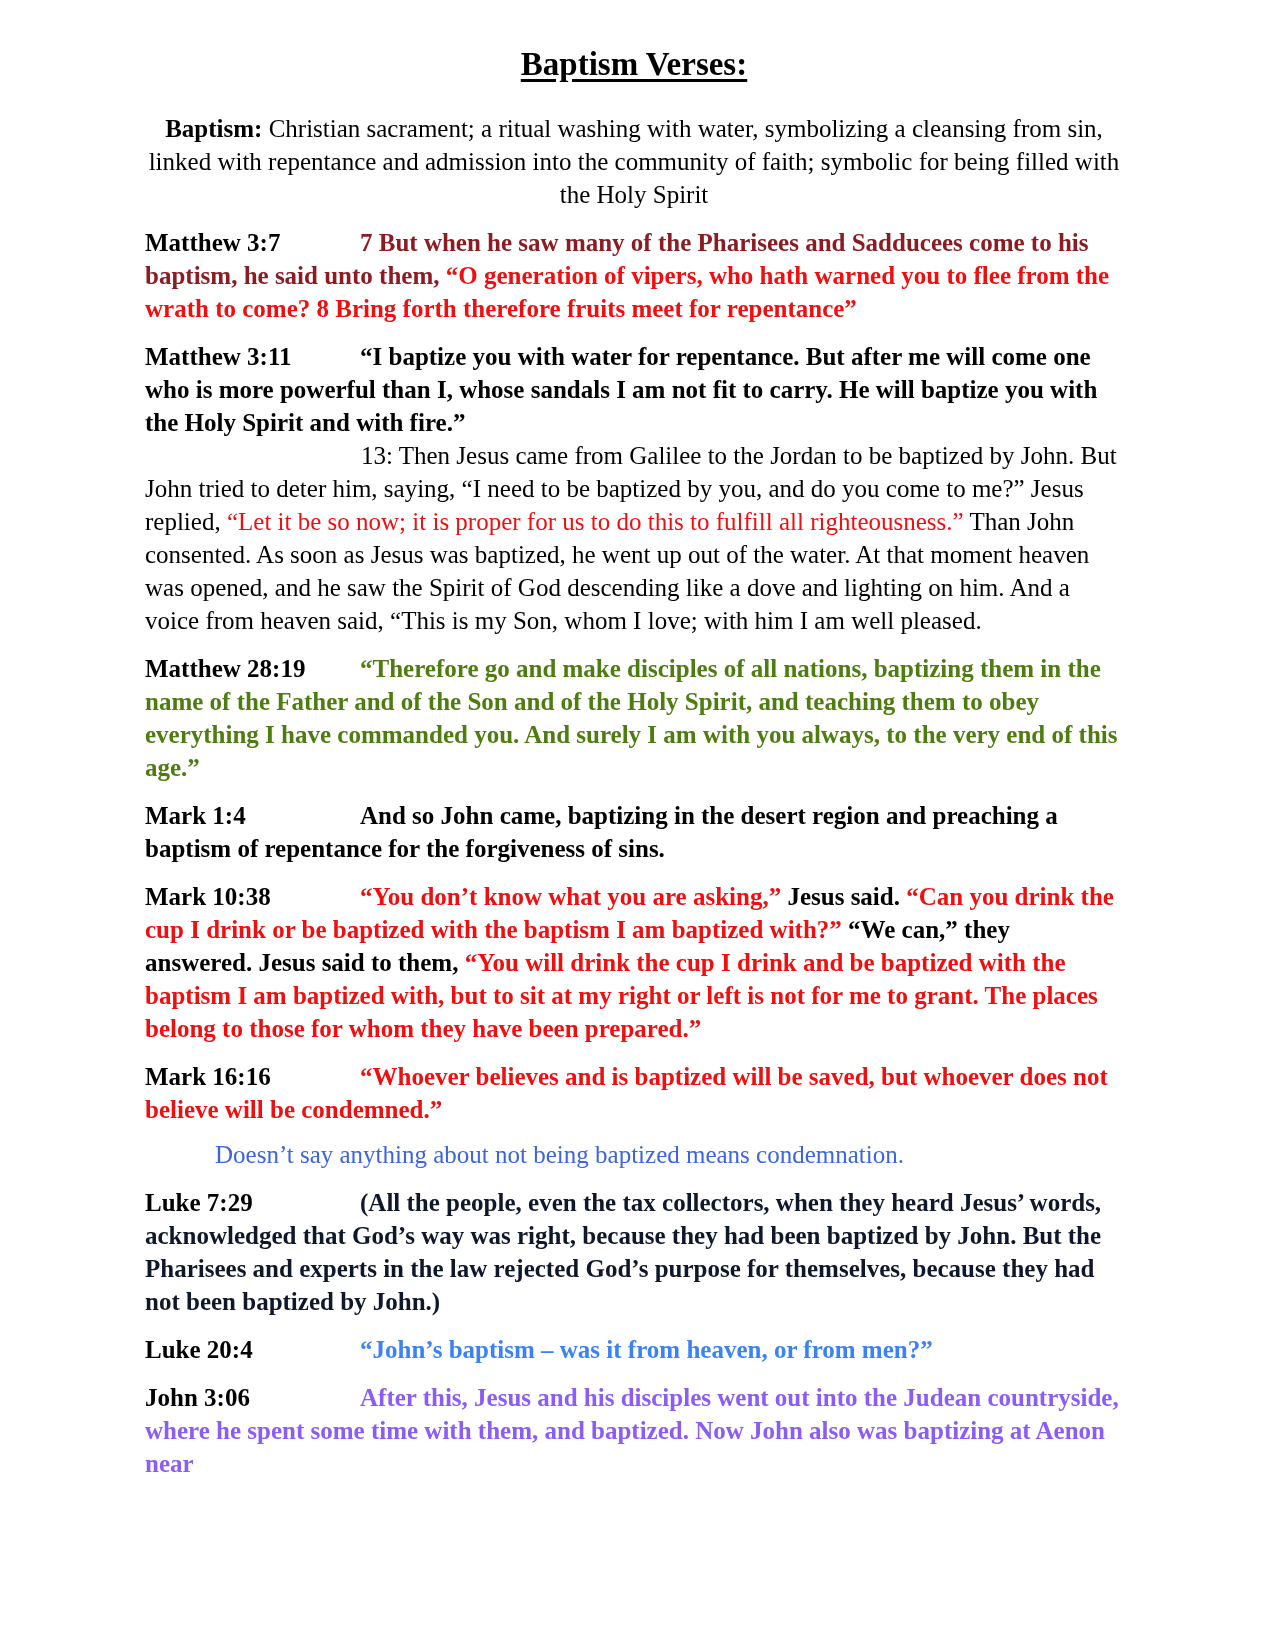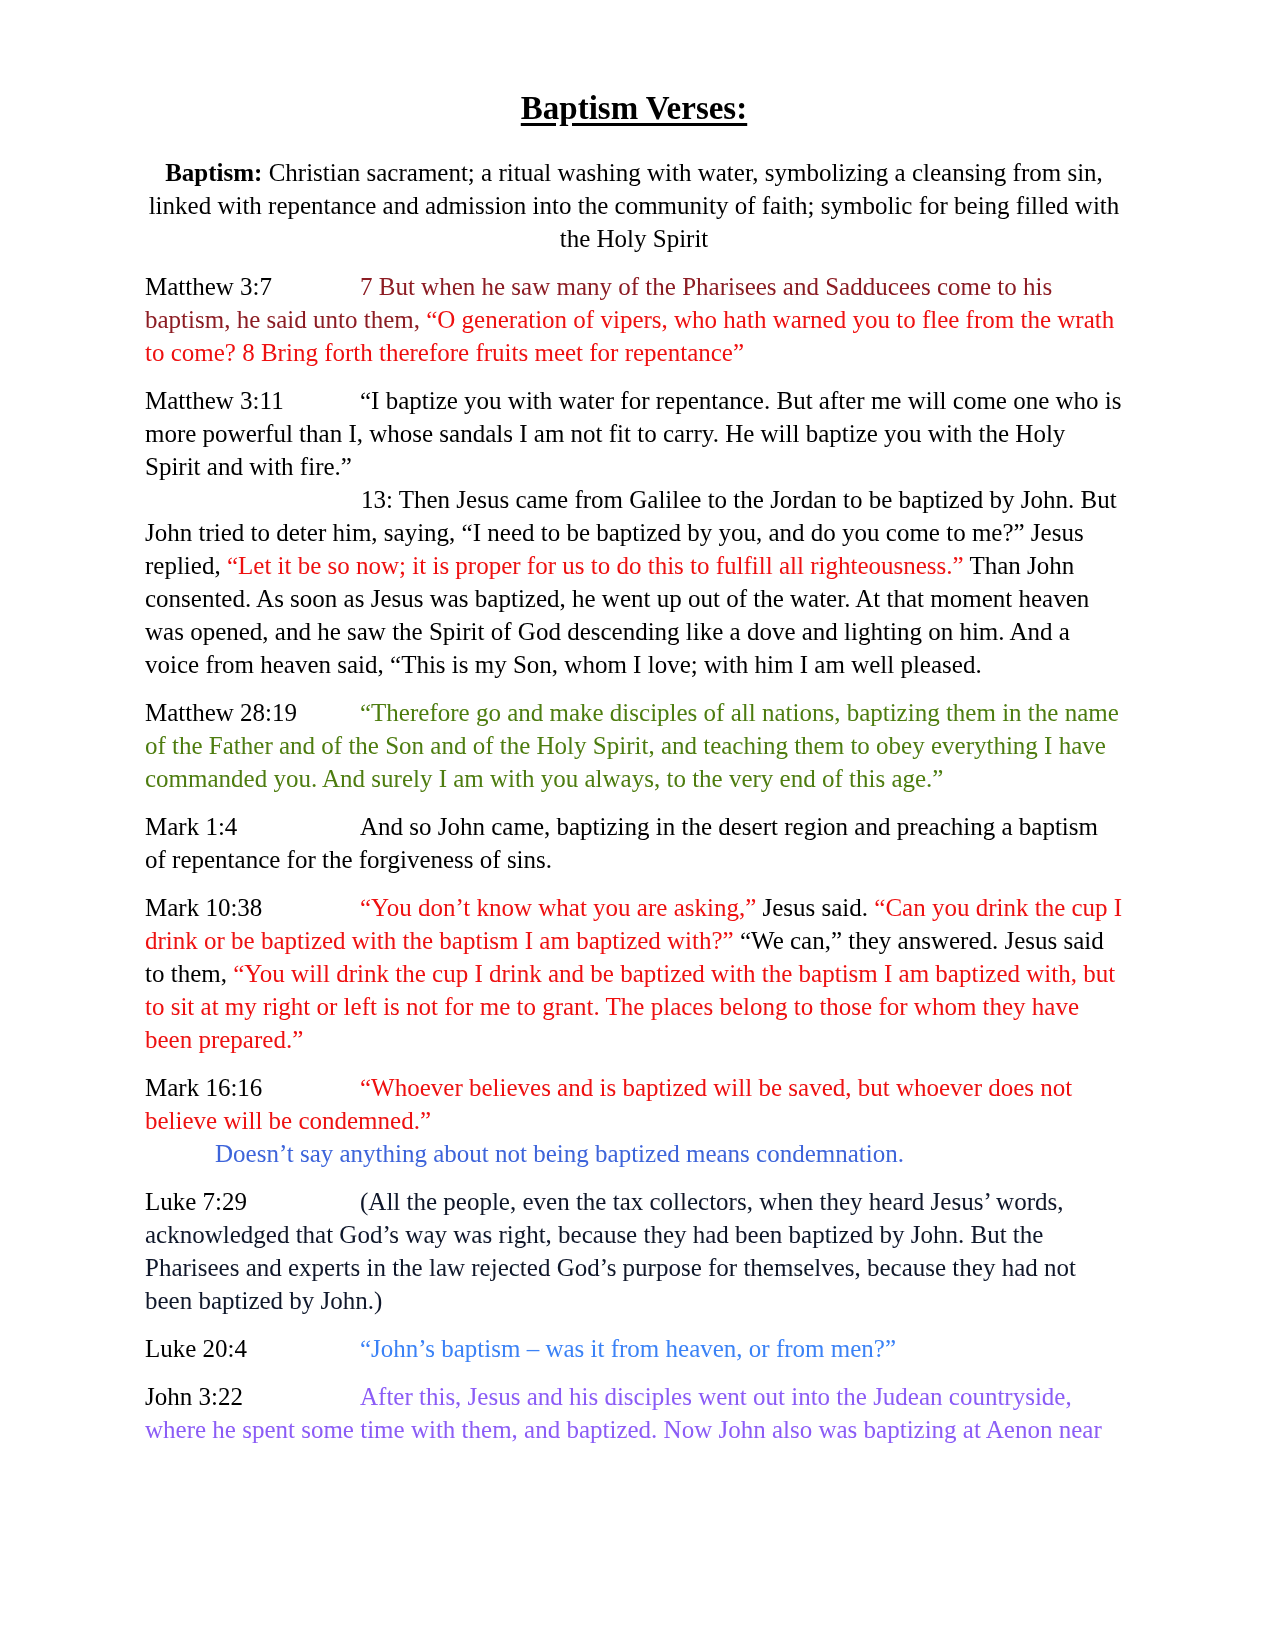--- a/index.html
+++ b/index.html
@@ -12,21 +12,21 @@
     height: 1650px;
     overflow: hidden;
     font-family: "Liberation Serif", "DejaVu Serif", serif;
     color: #000000;
   }
   .page {
     position: relative;
     width: 1275px;
     height: 1650px;
     box-sizing: border-box;
-    padding: 88px 150px 0 145px;
+    padding: 44px 150px 0 145px;
   }
   .content {
     width: 978px;
     font-size: 25px;
     line-height: 33px;
   }
   .doc-title {
     font-size: 33px;
     line-height: 40px;
     font-weight: bold;
@@ -38,30 +38,31 @@
   p.para {
     margin: 0;
     padding: 0;
   }
   p.definition {
     margin: 0 0 15px 0;
     text-align: center;
   }
   p.verse {
     margin-top: 15px;
+    font-weight: bold;
   }
   p.verse:first-of-type {
     margin-top: 0;
   }
   p.continuation {
     margin-top: 0;
     text-indent: 216px;
   }
   p.note {
-    margin-top: 0;
+    margin-top: 12px;
     text-indent: 70px;
   }
   .ref {
     display: inline-block;
     width: 215px;
     text-indent: 0;
     color: #000000;
   }
   .term {
     font-weight: bold;
@@ -82,16 +83,16 @@
         <p class="para verse"><span class="ref">Matthew 3:7</span><span style="color: rgb(140, 28, 35);">7 But when he saw many of the Pharisees and Sadducees come to his baptism, he said unto them, </span><span style="color: rgb(238, 16, 16);">“O generation of vipers, who hath warned you to flee from the wrath to come? 8 Bring forth therefore fruits meet for repentance”</span></p>
         <p class="para verse"><span class="ref">Matthew 3:11</span><span style="color: rgb(0, 0, 0);">“I baptize you with water for repentance. But after me will come one who is more powerful than I, whose sandals I am not fit to carry. He will baptize you with the Holy Spirit and with fire.”</span></p>
         <p class="para continuation"><span style="color: rgb(0, 0, 0);">13: Then Jesus came from Galilee to the Jordan to be baptized by John. But John tried to deter him, saying, “I need to be baptized by you, and do you come to me?” Jesus replied, </span><span style="color: rgb(238, 16, 16);">“Let it be so now; it is proper for us to do this to fulfill all righteousness.”</span><span style="color: rgb(0, 0, 0);"> Than John consented. As soon as Jesus was baptized, he went up out of the water. At that moment heaven was opened, and he saw the Spirit of God descending like a dove and lighting on him. And a voice from heaven said, “This is my Son, whom I love; with him I am well pleased.</span></p>
         <p class="para verse"><span class="ref">Matthew 28:19</span><span style="color: #4d7c0f;">“Therefore go and make disciples of all nations, baptizing them in the name of the Father and of the Son and of the Holy Spirit, and teaching them to obey everything I have commanded you. And surely I am with you always, to the very end of this age.”</span></p>
         <p class="para verse"><span class="ref">Mark 1:4</span><span style="color: rgb(0, 0, 0);">And so John came, baptizing in the desert region and preaching a baptism of repentance for the forgiveness of sins.</span></p>
         <p class="para verse"><span class="ref">Mark 10:38</span><span style="color: rgb(238, 16, 16);">“You don’t know what you are asking,”</span><span style="color: rgb(0, 0, 0);"> Jesus said. </span><span style="color: rgb(238, 16, 16);">“Can you drink the cup I drink or be baptized with the baptism I am baptized with?”</span><span style="color: rgb(0, 0, 0);"> “We can,” they answered. Jesus said to them, </span><span style="color: rgb(238, 16, 16);">“You will drink the cup I drink and be baptized with the baptism I am baptized with, but to sit at my right or left is not for me to grant. The places belong to those for whom they have been prepared.”</span></p>
         <p class="para verse"><span class="ref">Mark 16:16</span><span style="color: rgb(238, 16, 16);">“Whoever believes and is baptized will be saved, but whoever does not believe will be condemned.”</span></p>
         <p class="para note"><span style="color: rgb(61, 100, 218);">Doesn’t say anything about not being baptized means condemnation.</span></p>
         <p class="para verse"><span class="ref">Luke 7:29</span><span style="color: #0f172a;">(All the people, even the tax collectors, when they heard Jesus’ words, acknowledged that God’s way was right, because they had been baptized by John. But the Pharisees and experts in the law rejected God’s purpose for themselves, because they had not been baptized by John.)</span></p>
         <p class="para verse"><span class="ref">Luke 20:4</span><span style="color: #3b82f6;">“John’s baptism – was it from heaven, or from men?”</span></p>
-        <p class="para verse"><span class="ref">John 3:22</span><span style="color: #8b5cf6;">After this, Jesus and his disciples went out into the Judean countryside, where he spent some time with them, and baptized. Now John also was baptizing at Aenon near</span></p>
+        <p class="para verse"><span class="ref">John 3:06</span><span style="color: #8b5cf6;">After this, Jesus and his disciples went out into the Judean countryside, where he spent some time with them, and baptized. Now John also was baptizing at Aenon near</span></p>
       </div>
   </div>
 </div>
 
 </body></html>

